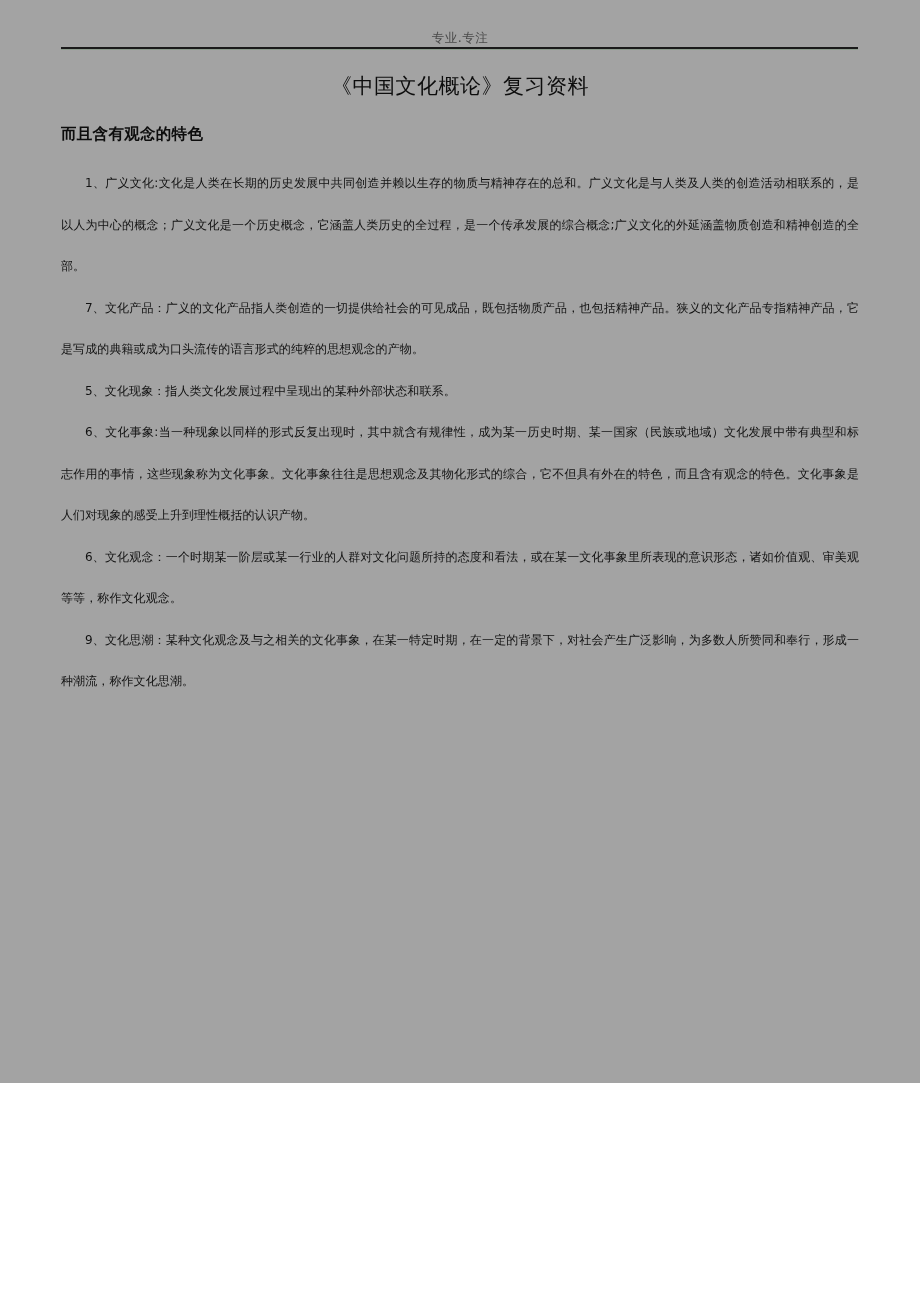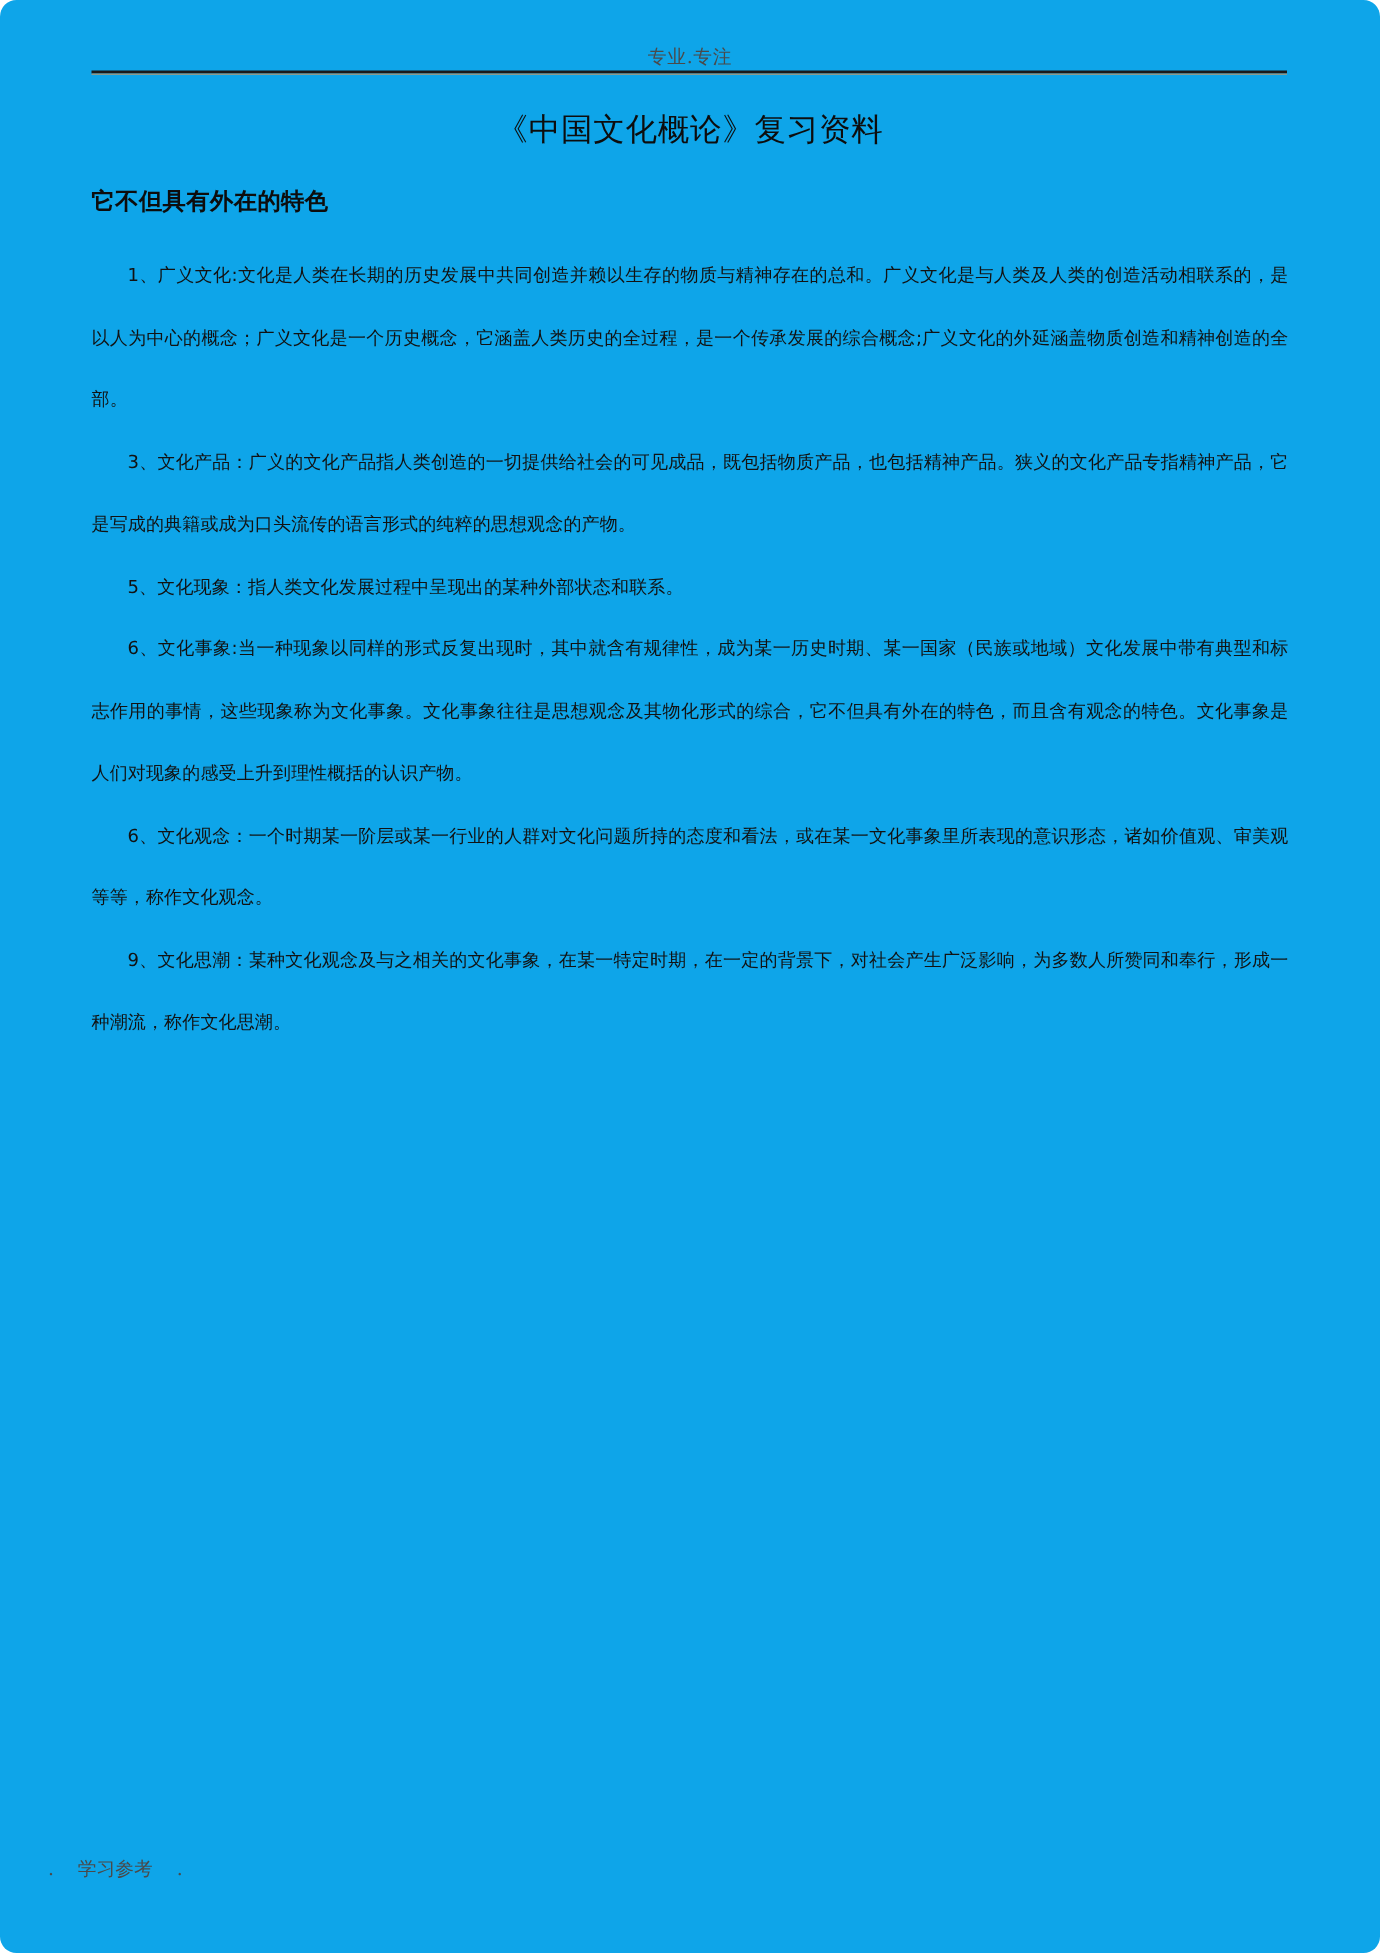--- a/index.html
+++ b/index.html
@@ -7,25 +7,24 @@
     padding: 0;
     background: #ffffff;
   }
   body {
     font-family: "DejaVu Sans", "Liberation Sans", sans-serif;
     color: #000000;
   }
   .page {
     position: relative;
     width: 920px;
-    height: 1302px;
-    background: #0ea5e9;
+    height: 1083px;
+    background: #a3a3a3;
     overflow: hidden;
     box-sizing: border-box;
-    border-radius: 11px;
   }
 
   
   .header-area {
     position: absolute;
     left: 0;
     top: 30px;
     width: 920px;
     height: 26px;
   }
@@ -112,25 +111,25 @@
 <div class="page">
 
   <div class="header-area">
     <div class="header-text">专业.专注</div>
   </div>
 
   <div class="header-rule"></div>
 
   <div class="doc-title">《中国文化概论》复习资料</div>
 
-  <div class="section-heading">它不但具有外在的特色</div>
+  <div class="section-heading">而且含有观念的特色</div>
 
   <div class="body-block">
     <p class="para">1、广义文化:文化是人类在长期的历史发展中共同创造并赖以生存的物质与精神存在的总和。广义文化是与人类及人类的创造活动相联系的，是以人为中心的概念；广义文化是一个历史概念，它涵盖人类历史的全过程，是一个传承发展的综合概念;广义文化的外延涵盖物质创造和精神创造的全部。</p>
-    <p class="para">3、文化产品：广义的文化产品指人类创造的一切提供给社会的可见成品，既包括物质产品，也包括精神产品。狭义的文化产品专指精神产品，它是写成的典籍或成为口头流传的语言形式的纯粹的思想观念的产物。</p>
+    <p class="para">7、文化产品：广义的文化产品指人类创造的一切提供给社会的可见成品，既包括物质产品，也包括精神产品。狭义的文化产品专指精神产品，它是写成的典籍或成为口头流传的语言形式的纯粹的思想观念的产物。</p>
     <p class="para">5、文化现象：指人类文化发展过程中呈现出的某种外部状态和联系。</p>
     <p class="para">6、文化事象:当一种现象以同样的形式反复出现时，其中就含有规律性，成为某一历史时期、某一国家（民族或地域）文化发展中带有典型和标志作用的事情，这些现象称为文化事象。文化事象往往是思想观念及其物化形式的综合，它不但具有外在的特色，而且含有观念的特色。文化事象是人们对现象的感受上升到理性概括的认识产物。</p>
     <p class="para">6、文化观念：一个时期某一阶层或某一行业的人群对文化问题所持的态度和看法，或在某一文化事象里所表现的意识形态，诸如价值观、审美观等等，称作文化观念。</p>
     <p class="para">9、文化思潮：某种文化观念及与之相关的文化事象，在某一特定时期，在一定的背景下，对社会产生广泛影响，为多数人所赞同和奉行，形成一种潮流，称作文化思潮。</p>
   </div>
 
   <div class="footer-text">.    学习参考    .</div>
 
 </div>
 

